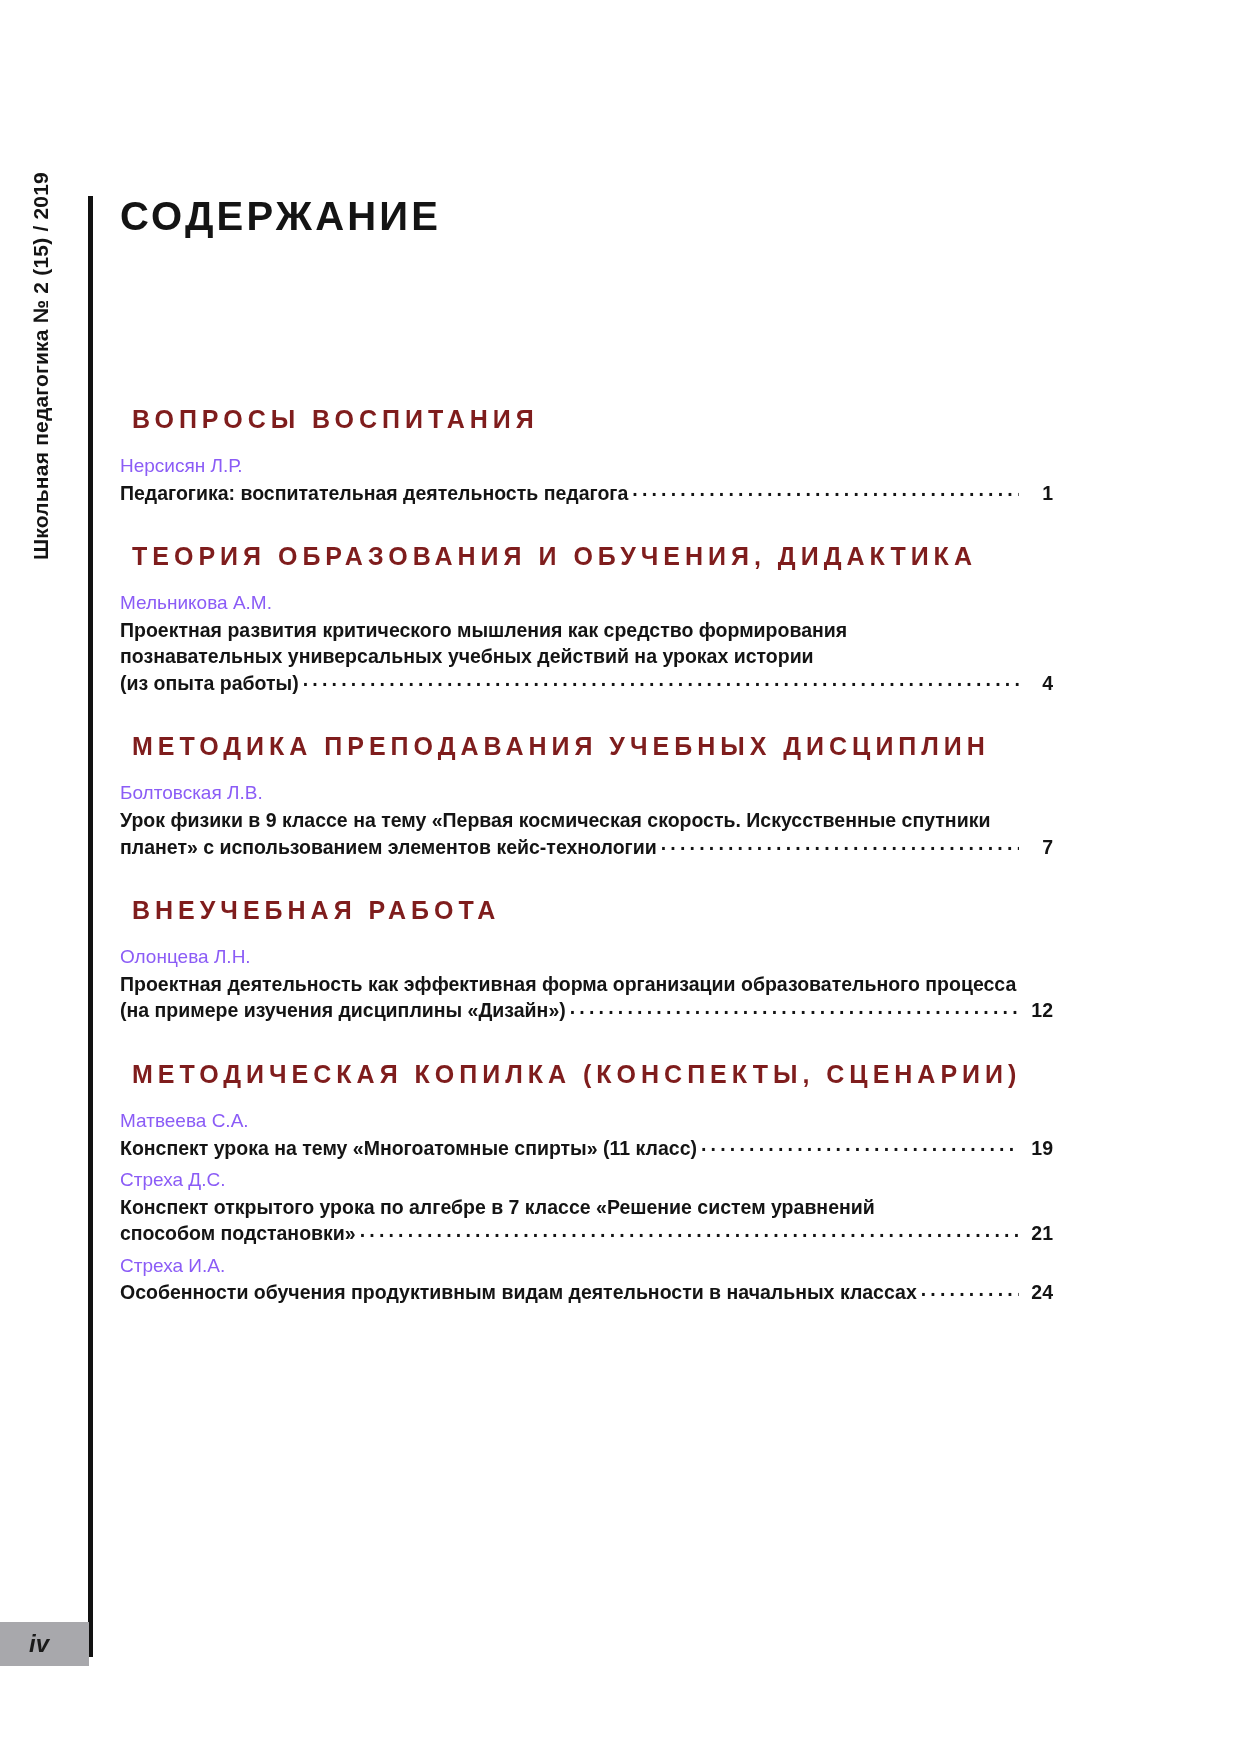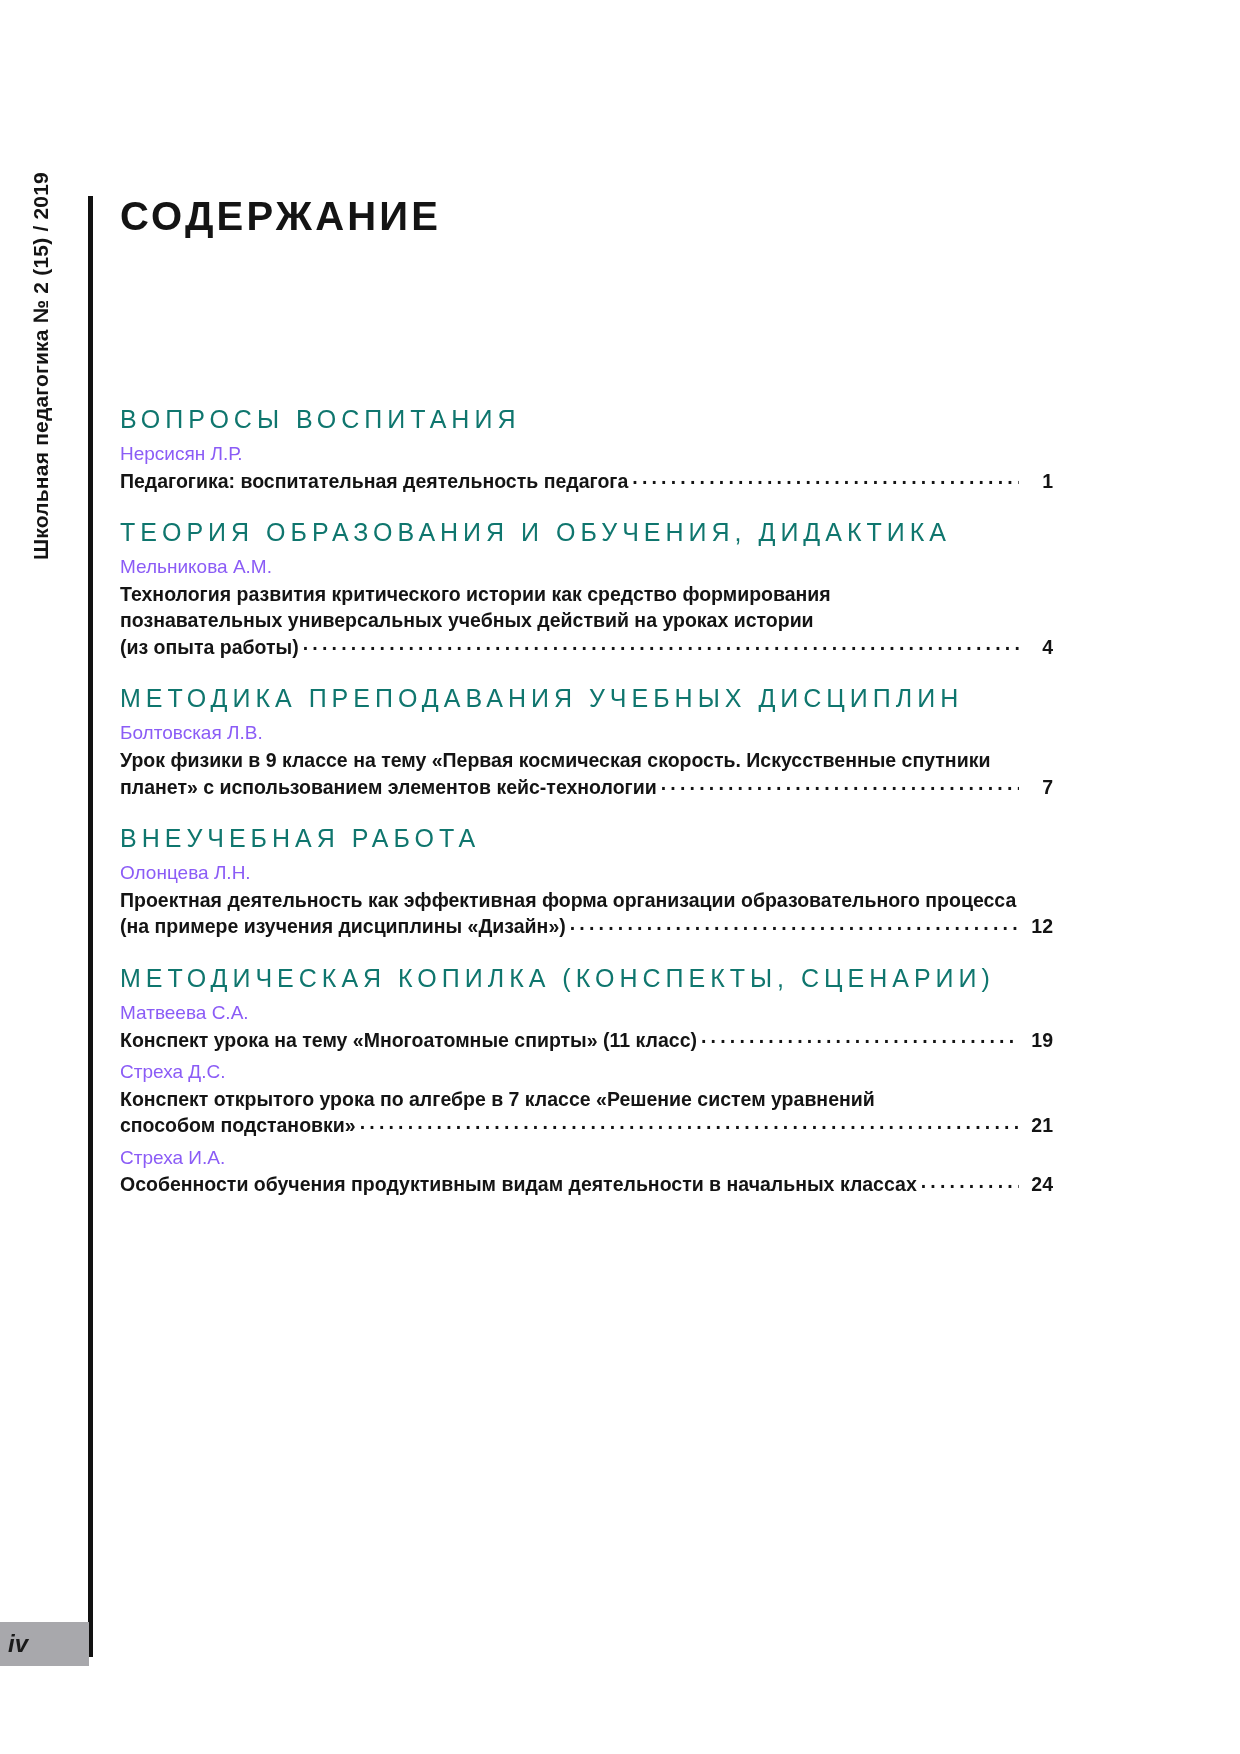--- a/index.html
+++ b/index.html
@@ -52,26 +52,25 @@
     height: 44px;
     background: #a8a8ac;
   }
   .folio-num {
     position: absolute;
     left: 0;
     top: 1622px;
     width: 78px;
     height: 44px;
     line-height: 44px;
-    text-align: left;
+    text-align: center;
     font-size: 24px;
     font-weight: 700;
     color: #1a1a1a;
     font-style: italic;
-    padding-left: 8px;
   }
 
   
   .content {
     position: absolute;
     left: 120px;
     top: 196px;
     width: 933px;
   }
 
@@ -87,26 +86,26 @@
   .sections {
     margin-top: 171px;
   }
 
   .section {
     margin-bottom: 0;
   }
 
   .section-head {
     font-size: 25px;
-    font-weight: 400;
+    font-weight: 700;
     letter-spacing: 5.0px;
-    color: #0f766e;
+    color: #7f1d1d;
     line-height: 1.0;
     white-space: nowrap;
-    margin: 0;
+    margin: 12px;
     padding: 0 0 3px 0;
   }
   .section:not(:first-child) .section-head {
     padding-top: 26px;
   }
 
   .entry {
     margin: 0;
     padding: 7px 0 0 0;
   }
@@ -190,21 +189,21 @@
                 <span class="leader-page">1</span>
               </div>
             </div>
           </div>
         </div>
         <div class="section">
           <div class="section-head">ТЕОРИЯ ОБРАЗОВАНИЯ И ОБУЧЕНИЯ, ДИДАКТИКА</div>
           <div class="entry">
             <div class="entry-author">Мельникова А.М.</div>
             <div class="entry-title">
-              <div class="plain-line">Технология развития критического истории как средство формирования</div>
+              <div class="plain-line">Проектная развития критического мышления как средство формирования</div>
               <div class="plain-line">познавательных универсальных учебных действий на уроках истории</div>
               <div class="leader-line">
                 <span class="leader-text">(из опыта работы)</span>
                 <span class="leader-fill"></span>
                 <span class="leader-page">4</span>
               </div>
             </div>
           </div>
         </div>
         <div class="section">

